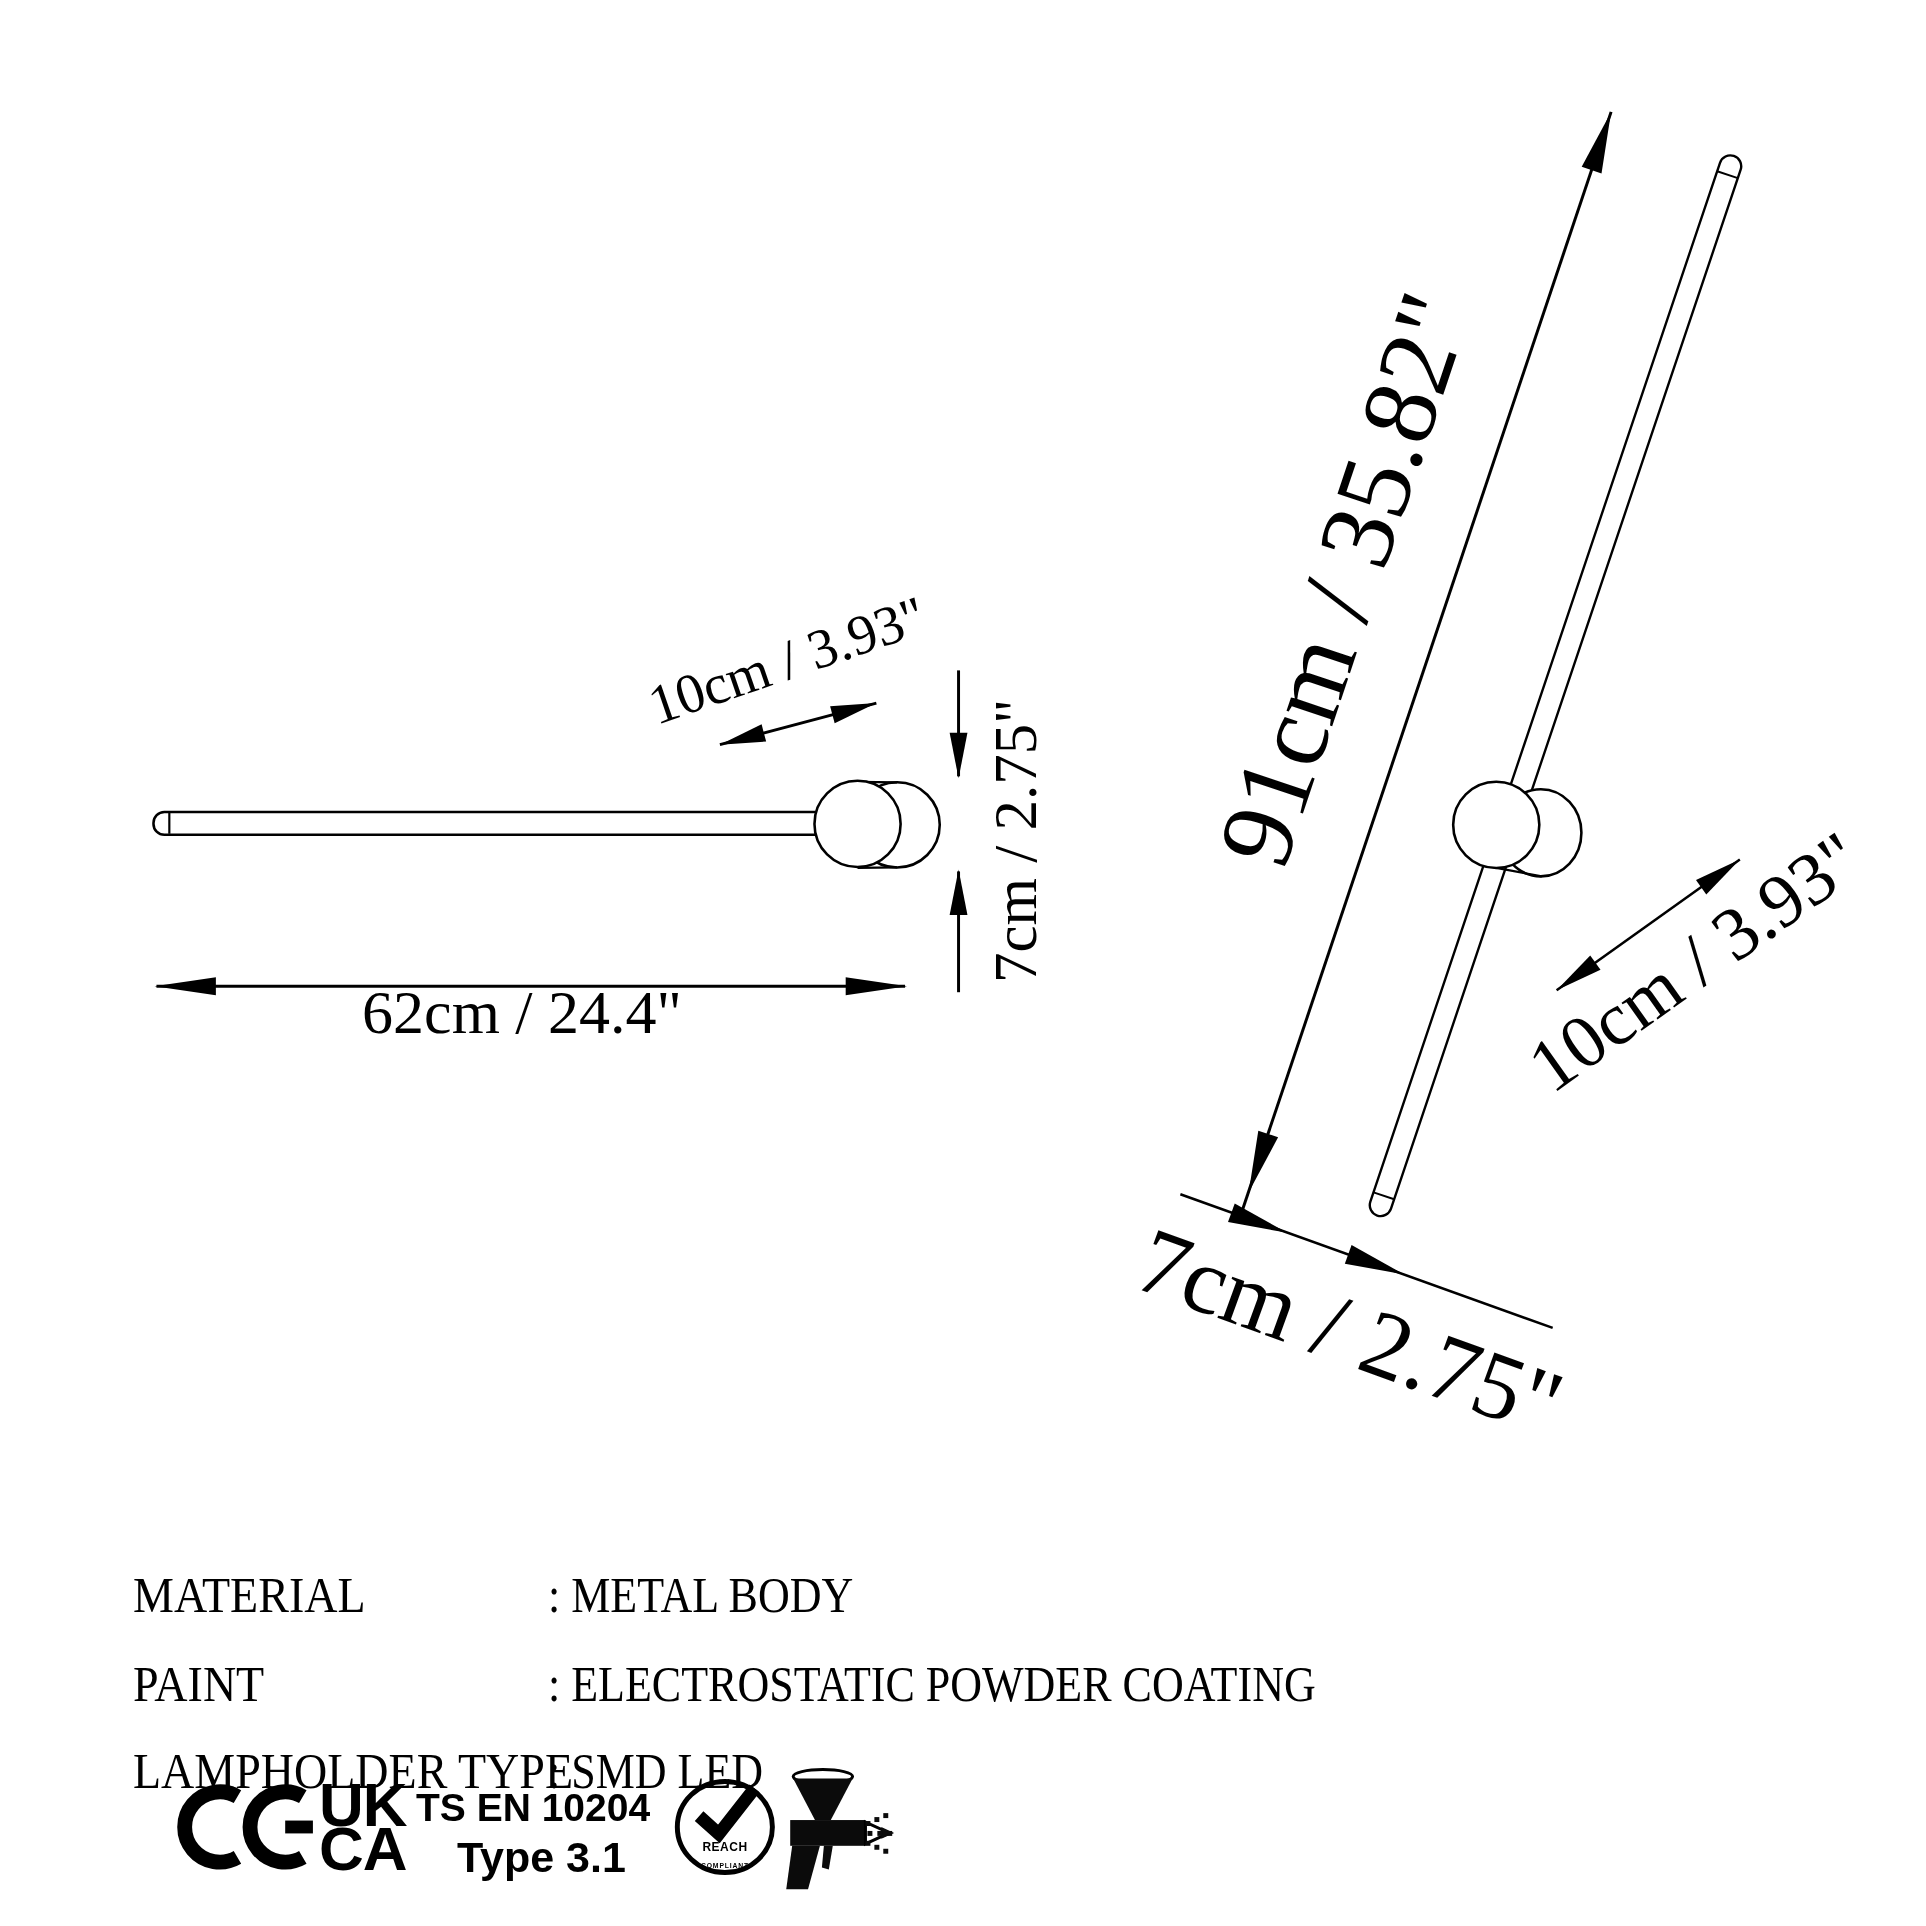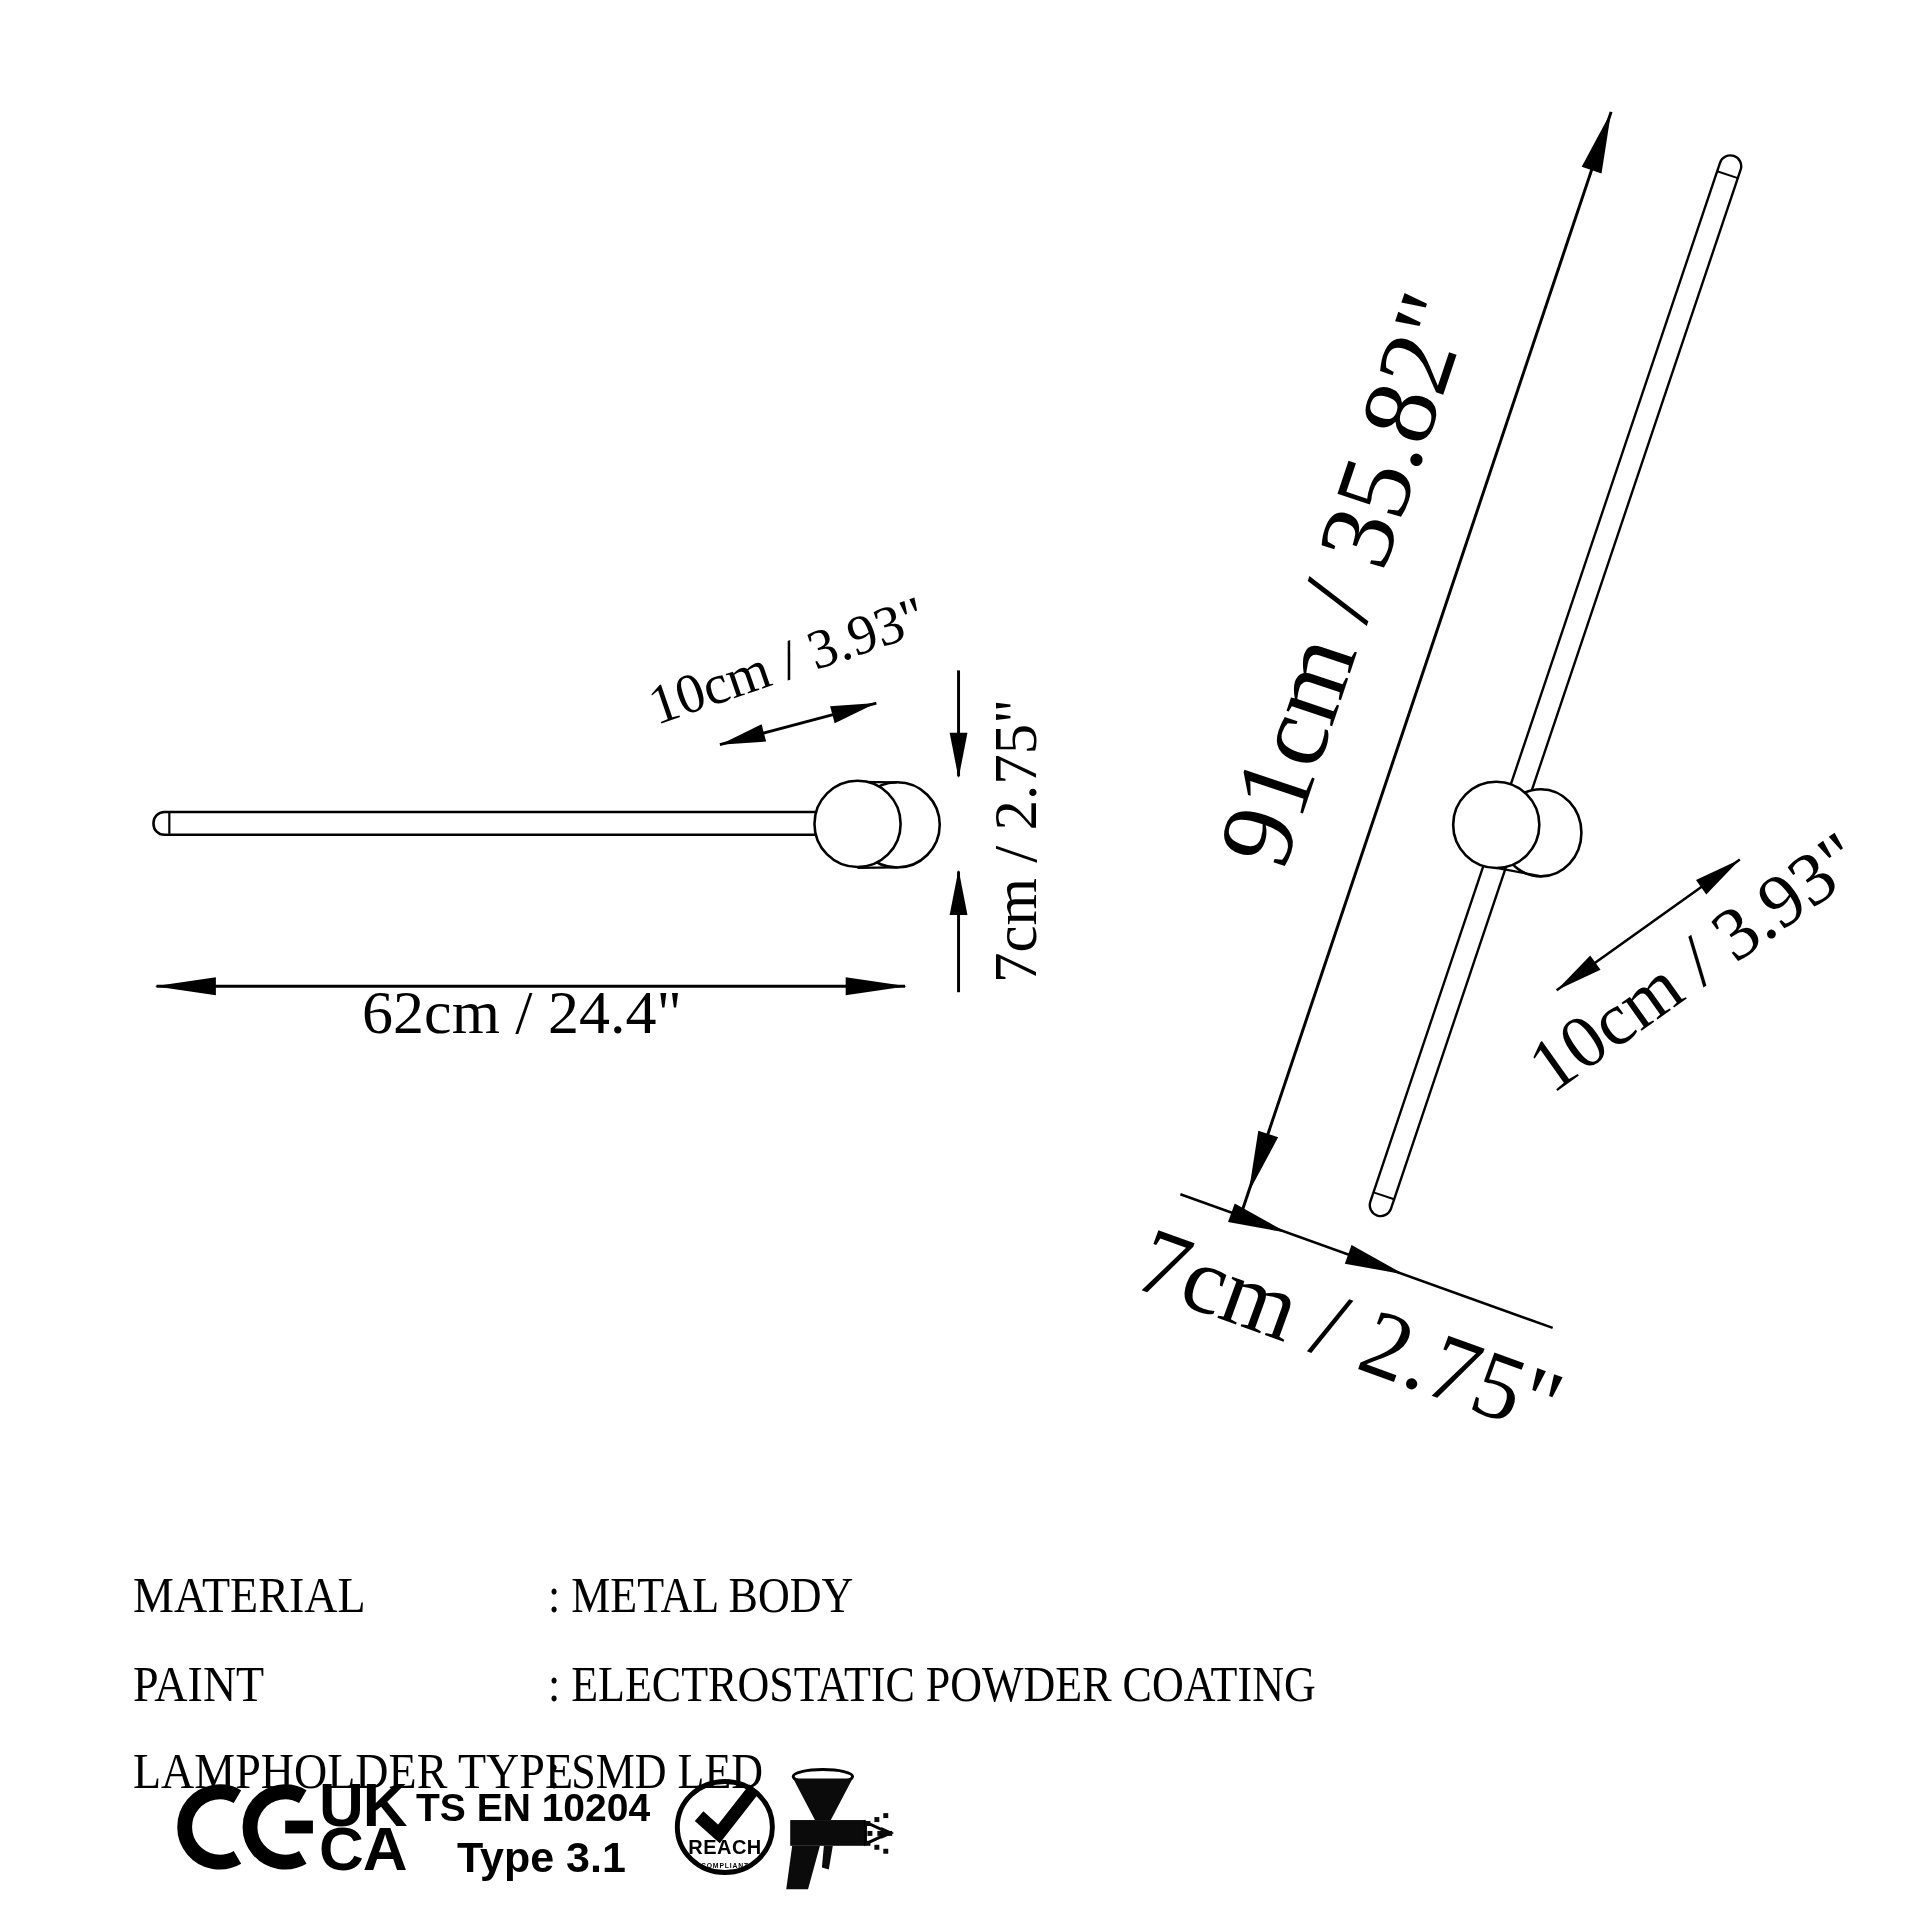--- a/index.html
+++ b/index.html
@@ -7,21 +7,21 @@
          font-family:"Liberation Serif","DejaVu Serif",serif;}
   #lineart{position:absolute;left:0;top:0;}
   .dim-label{position:absolute;color:#000;white-space:nowrap;
              font-family:"Liberation Serif","DejaVu Serif",serif;}
   .spec-row{position:absolute;color:#000;font-size:50px;white-space:nowrap;}
   .spec-label{position:absolute;left:133px;transform:scaleX(0.92);transform-origin:0 50%;}
   .spec-value{position:absolute;left:548px;transform:scaleX(0.88);transform-origin:0 50%;}
   .logo-text{position:absolute;color:#000;font-family:"Liberation Sans","DejaVu Sans",sans-serif;
              font-weight:700;white-space:nowrap;}
   .ukca{font-size:62px;font-weight:900;line-height:44px;letter-spacing:-1px;}
-  .reach-word{font-size:20px;font-weight:700;letter-spacing:0.5px;}
+  .reach-word{font-size:12px;font-weight:700;letter-spacing:0.5px;}
   .reach-sub{font-size:8px;font-weight:700;letter-spacing:1px;}
 </style>
 </head>
 <body>
 
 <div id="stage">
 
   <svg id="lineart" width="1927" height="1927" viewBox="0 0 1946 1946">
 
     <g stroke="#000" fill="#fff">

